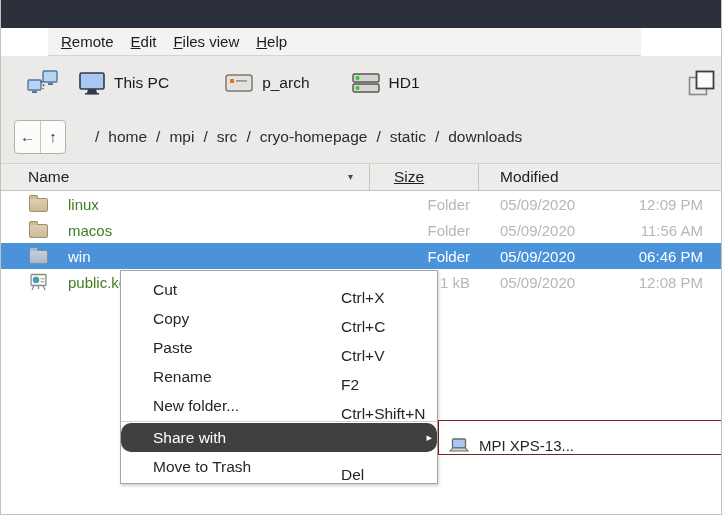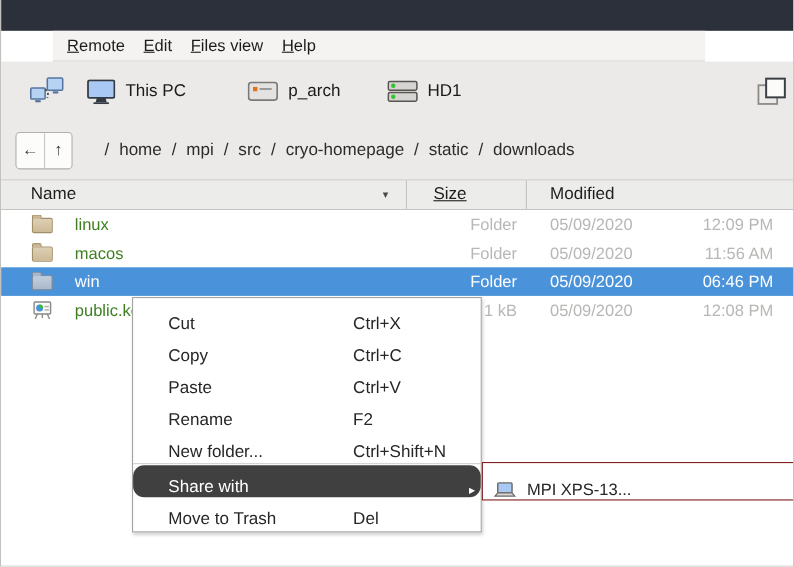--- a/index.html
+++ b/index.html
@@ -49,23 +49,23 @@
   
   .folder-icon{position:relative;width:19px;height:14px;background:linear-gradient(#ded0b6,#ccb996);
                border:1px solid #a38f66;border-radius:2px;margin-top:2px;}
   .folder-icon::before{content:"";position:absolute;left:-1px;top:-4px;width:7px;height:3px;
                background:#ccb996;border:1px solid #a38f66;border-bottom:none;border-radius:2px 2px 0 0;}
   .row.selected .folder-icon{background:linear-gradient(#c3cfdd,#a9b8ca);border-color:#7e8ea1;}
   .row.selected .folder-icon::before{background:#a9b8ca;border-color:#7e8ea1;}
   
   .context-menu{position:absolute;left:119px;top:270px;width:318px;background:#ffffff;
                 border:1px solid #a6a4a1;box-shadow:1px 2px 3px rgba(0,0,0,.18);padding:4px 0 2px 0;z-index:5;}
-  .cm-item{height:29px;display:flex;align-items:flex-end;font-size:15.5px;color:#262626;position:relative;}
+  .cm-item{height:29px;display:flex;align-items:center;font-size:15.5px;color:#262626;position:relative;}
   .cm-label{margin-left:32px;}
-  .cm-shortcut{position:absolute;left:200px;margin-top:17px;}
+  .cm-shortcut{position:absolute;left:220px;margin-top:17px;}
   .cm-sep{height:0;border-top:1px solid #d2cfcc;margin:1px 0;}
   .cm-item.highlight{background:#404040;color:#ffffff;border-radius:10px;}
   .cm-arrow{position:absolute;right:5px;font-size:11px;}
   
   .submenu{position:absolute;left:437px;top:420px;width:284px;height:35px;background:#ffffff;
            border:1px solid #7f1d1d;z-index:6;display:flex;align-items:flex-end;}
   .sm-item{display:flex;align-items:center;gap:9px;margin-left:10px;font-size:15px;color:#262626;}
   
   .icn{display:inline-flex;align-items:center;justify-content:center;}
 </style>

